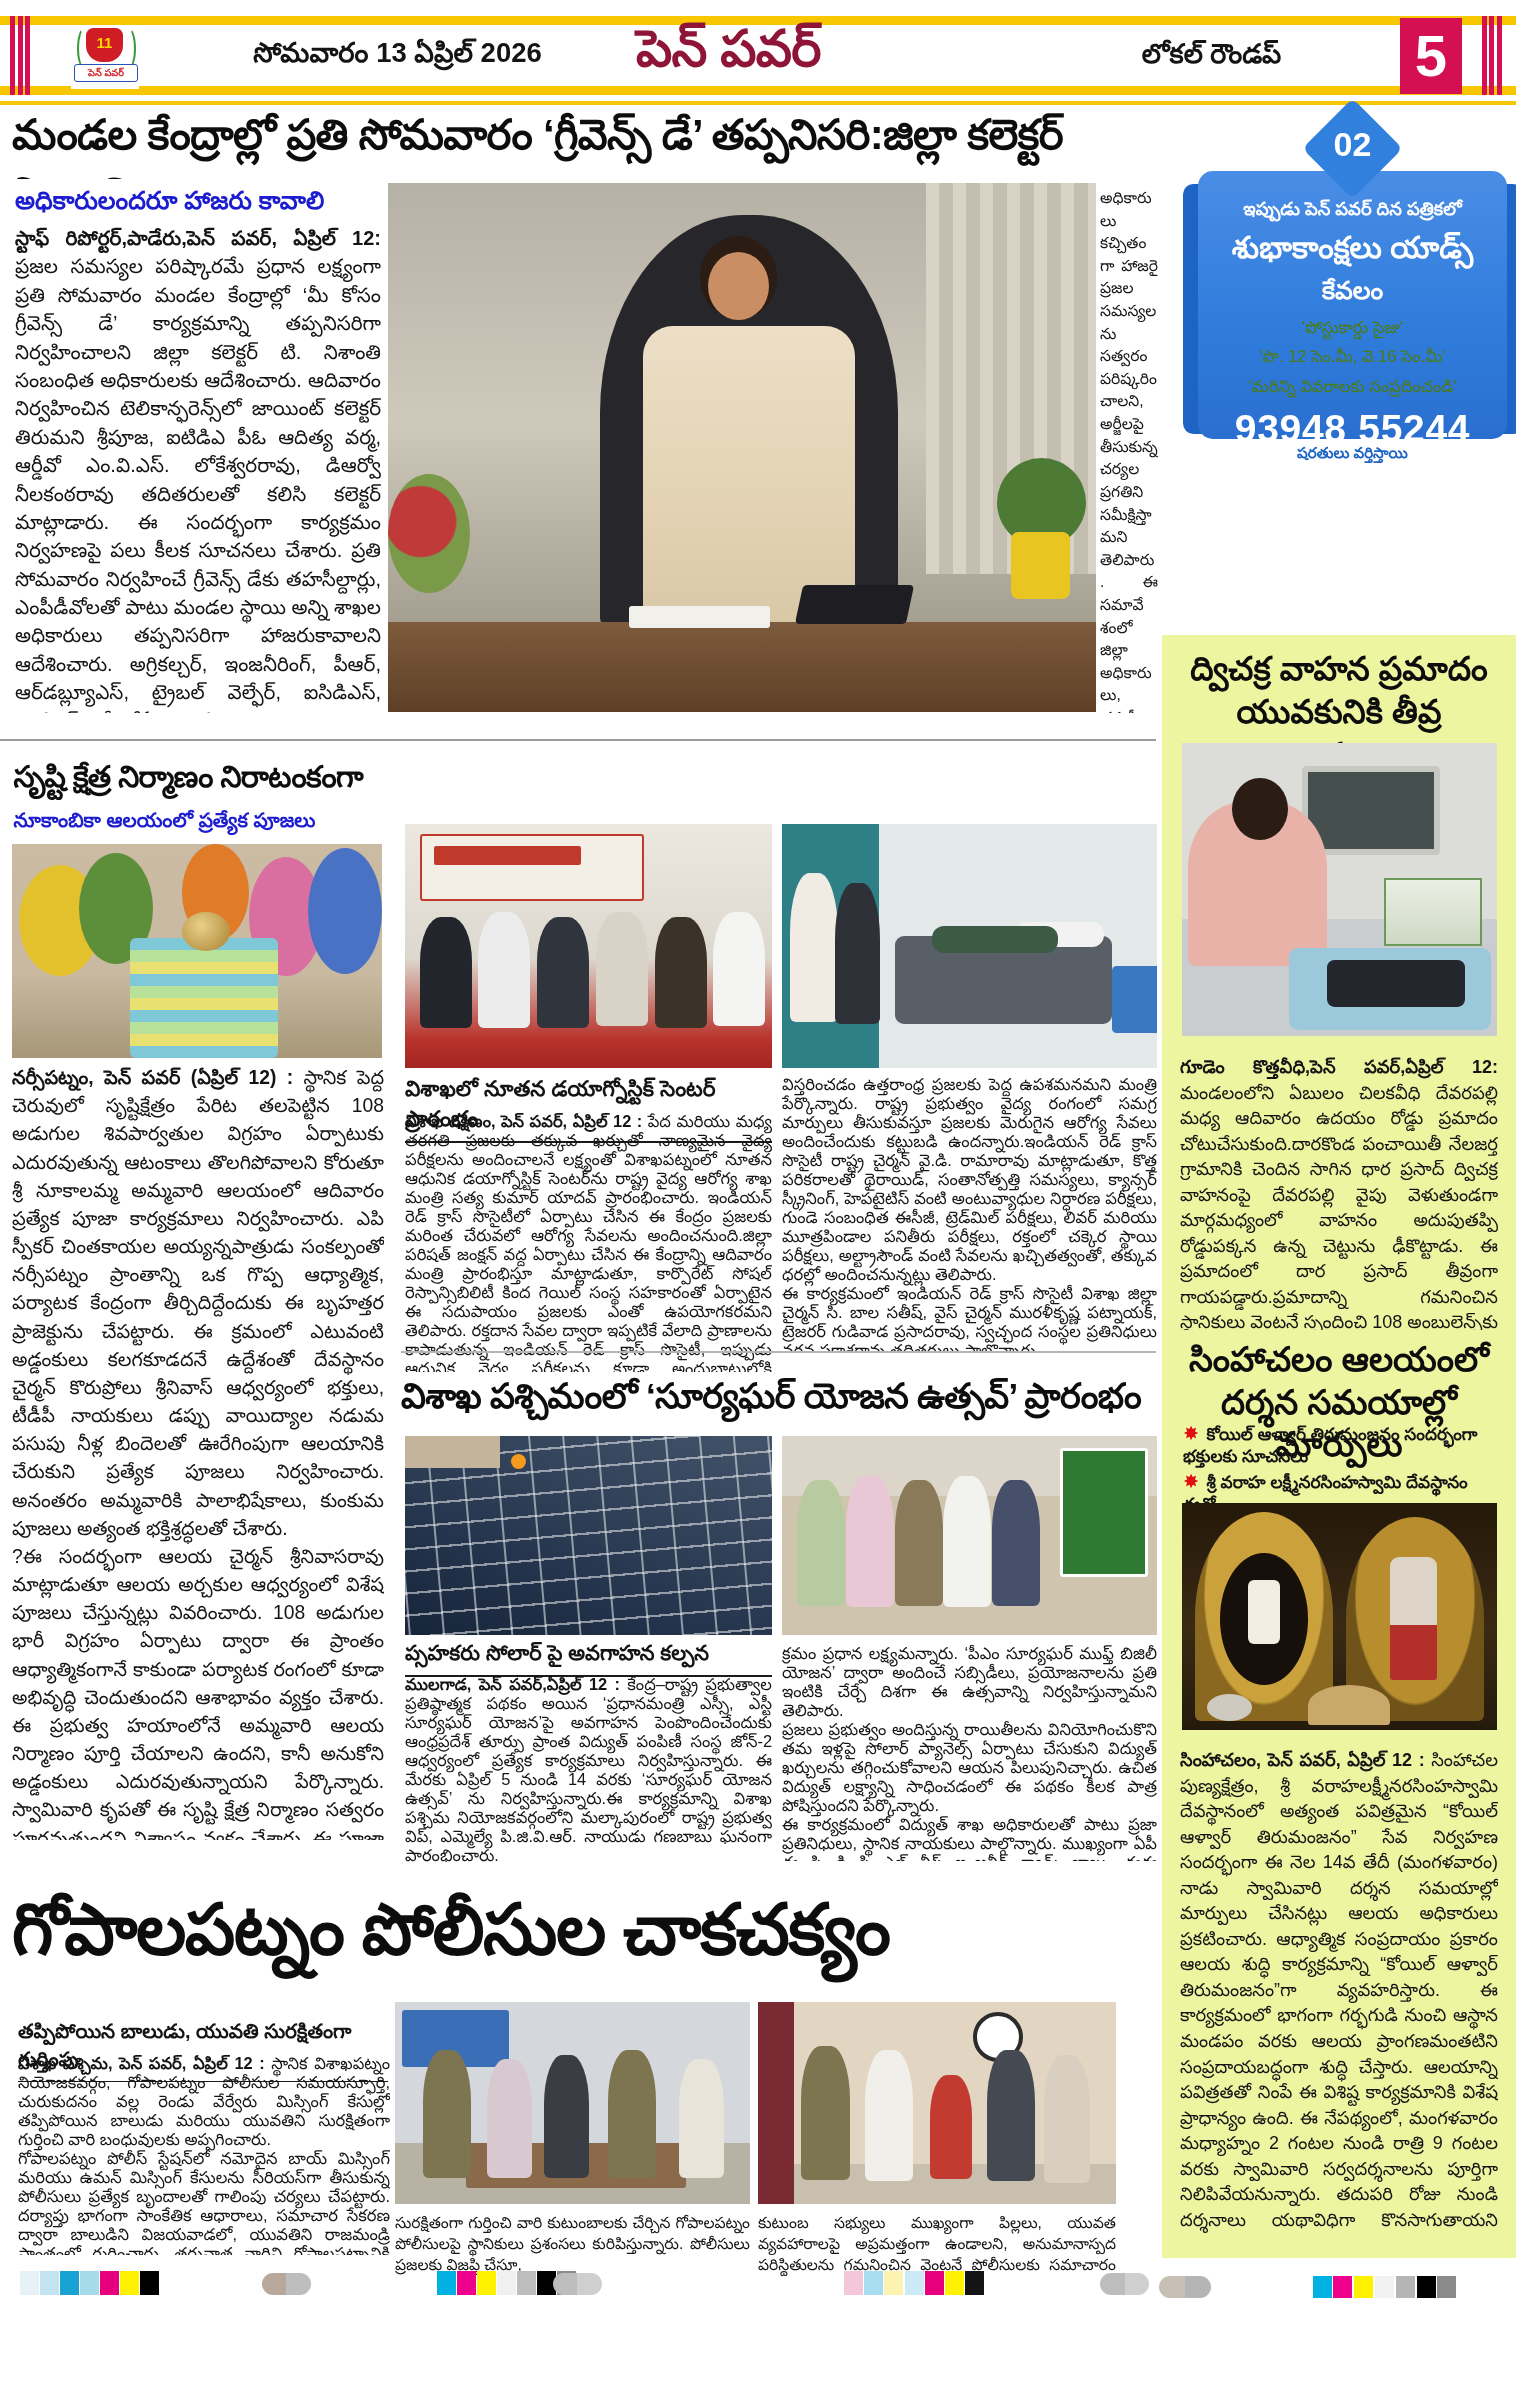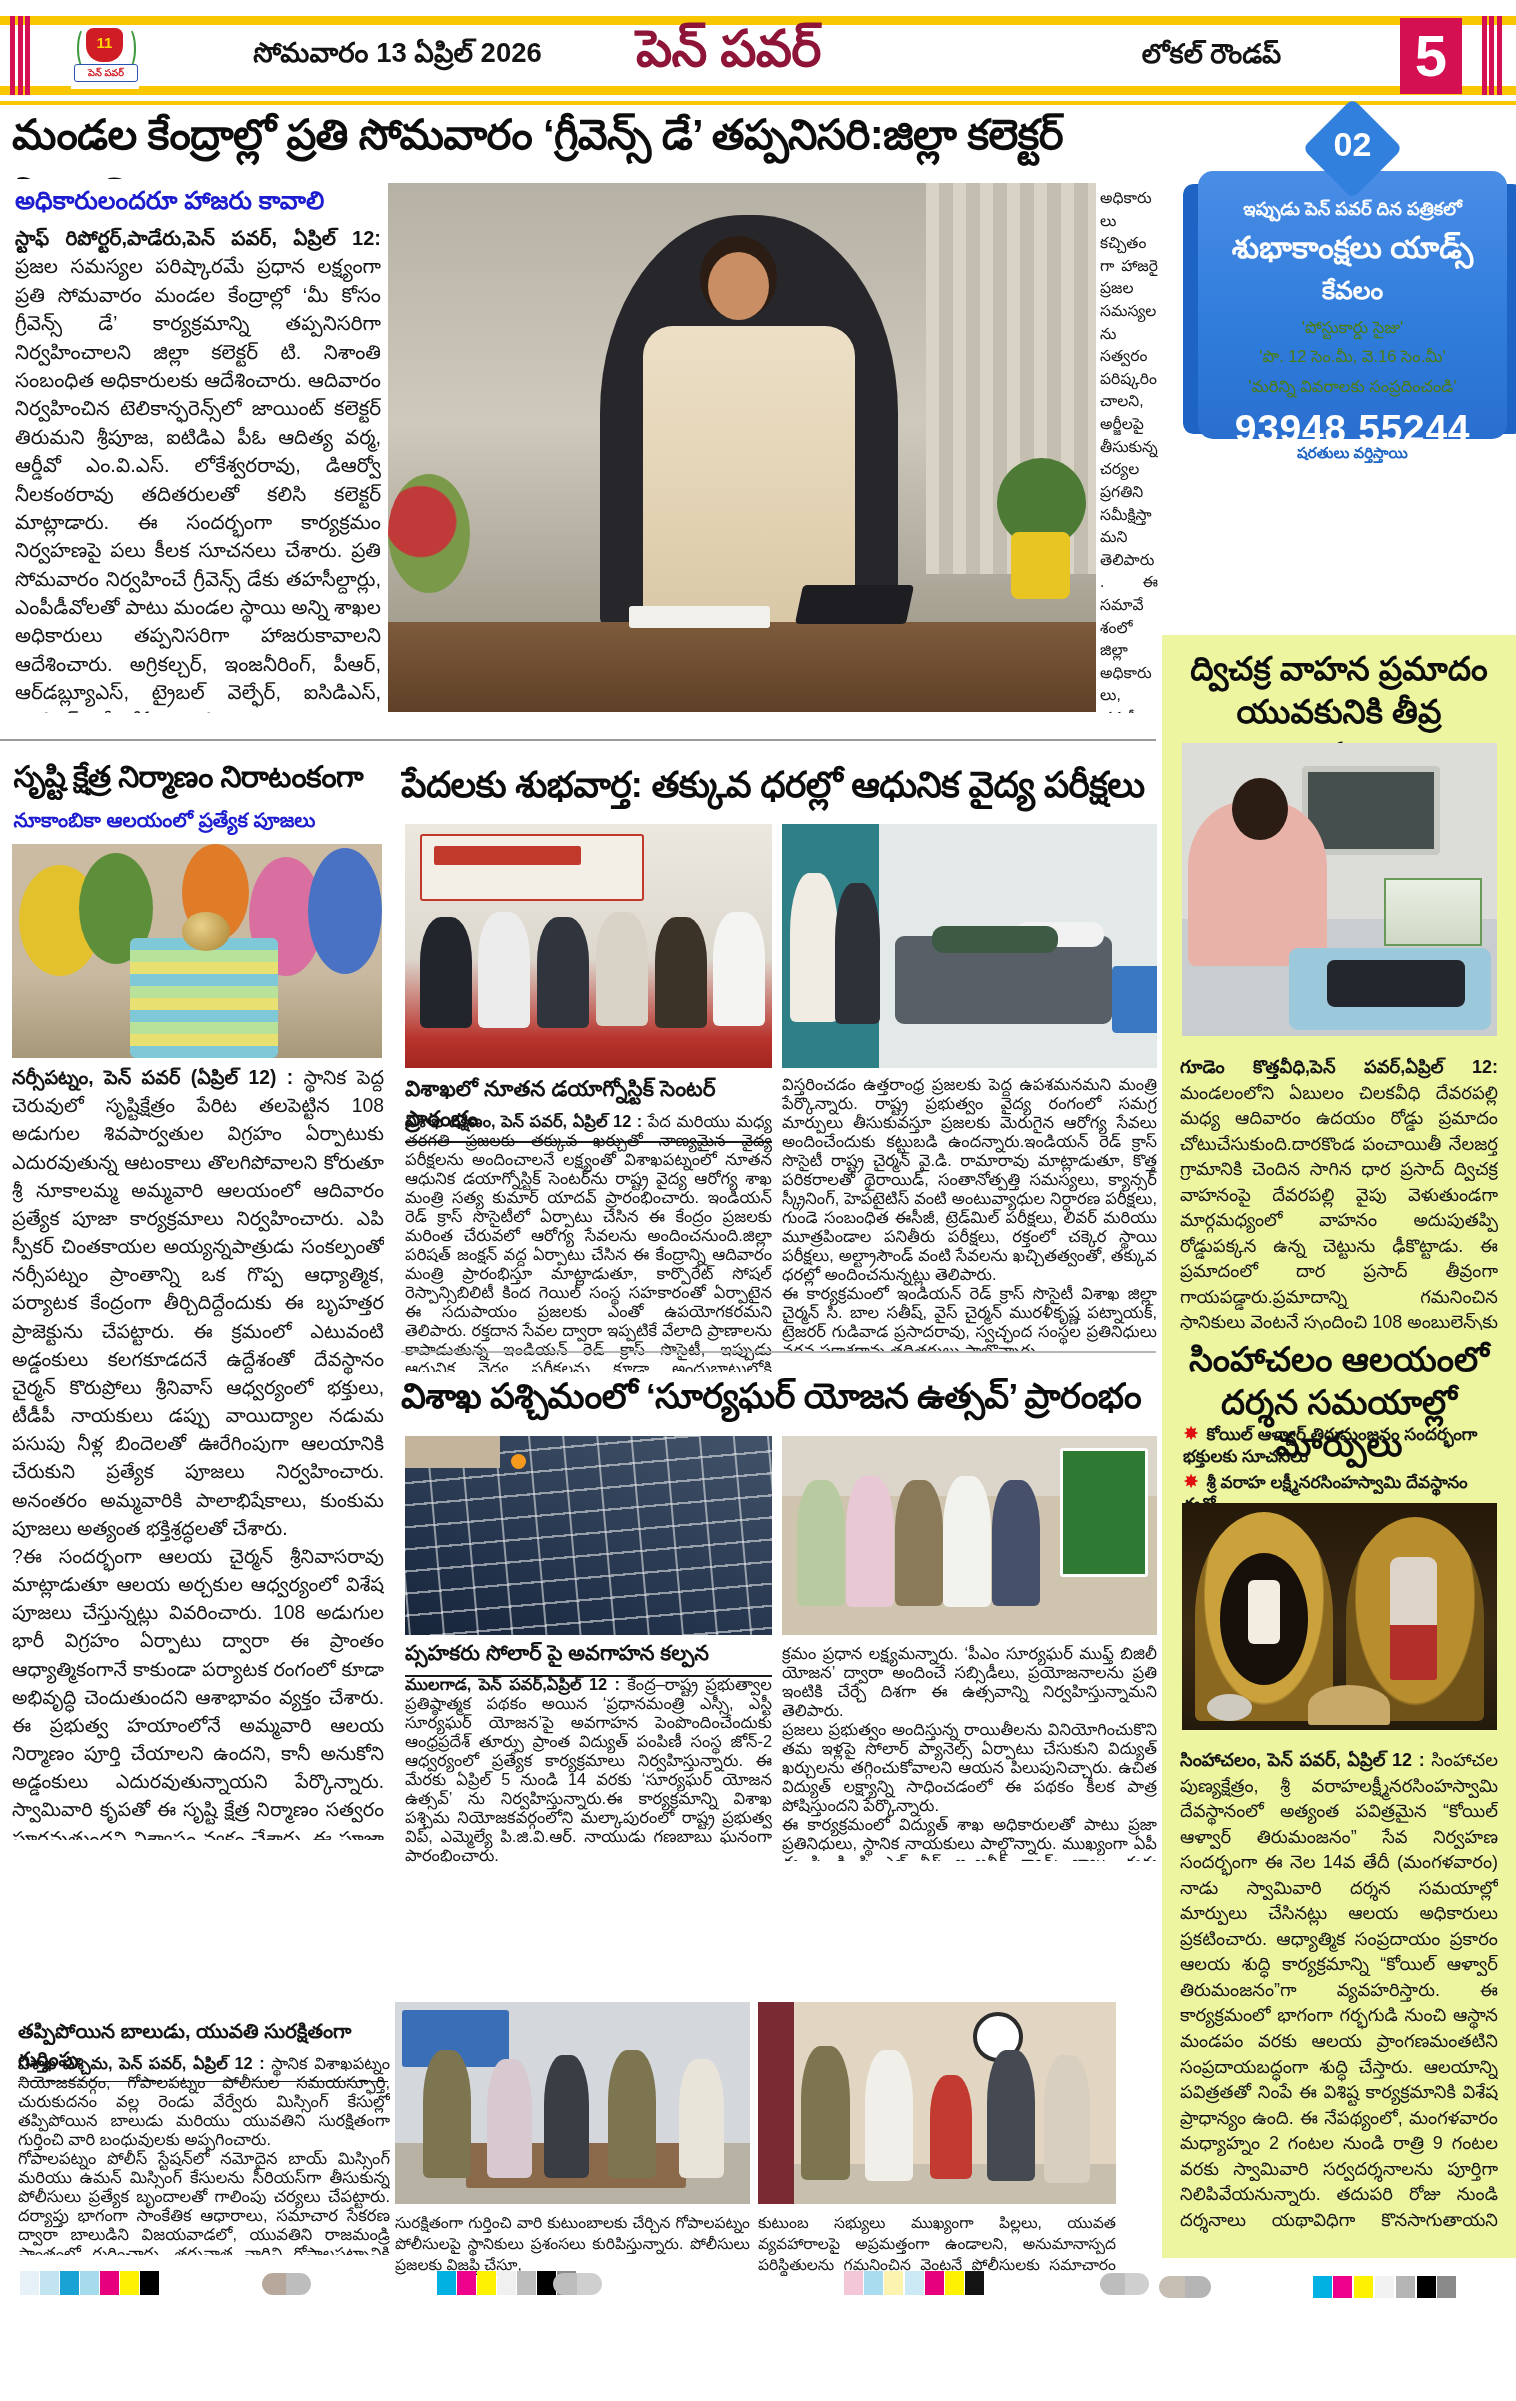--- a/index.html
+++ b/index.html
@@ -119,21 +119,20 @@
     <div class="ph" style="left:18%;top:4%;width:74px;height:111px;border-radius:50%;background:#5d8f3a;"></div>
     <div class="ph" style="left:64%;top:6%;width:74px;height:119px;border-radius:50%;background:#d96fa0;"></div>
     <div class="ph" style="left:80%;top:2%;width:74px;height:126px;border-radius:50%;background:#4a72c4;"></div>
     <div class="ph" style="left:46%;top:0;width:67px;height:97px;border-radius:50%;background:#e07b28;"></div>
     <div class="ph" style="left:32%;top:44%;width:40%;height:56%;background:repeating-linear-gradient(180deg,#7ec8d8 0 12px,#b8e29a 12px 24px,#e8e070 24px 36px);border-radius:6px;"></div>
     <div class="ph" style="left:46%;top:32%;width:48px;height:39px;border-radius:50%;background:radial-gradient(circle at 40% 35%,#e8d08a,#a9812e);"></div>
   </div>
   <div class="body-col" style="left:12px;top:1064px;width:372px;height:776px;font-size:19.3px;line-height:1.46;"><span class="byline">నర్సీపట్నం, పెన్ పవర్ (ఏప్రిల్ 12) : </span><span>స్థానిక పెద్ద చెరువులో సృష్టిక్షేత్రం పేరిట తలపెట్టిన 108 అడుగుల శివపార్వతుల విగ్రహం ఏర్పాటుకు ఎదురవుతున్న ఆటంకాలు తొలగిపోవాలని కోరుతూ శ్రీ నూకాలమ్మ అమ్మవారి ఆలయంలో ఆదివారం ప్రత్యేక పూజా కార్యక్రమాలు నిర్వహించారు. ఎపి స్పీకర్ చింతకాయల అయ్యన్నపాత్రుడు సంకల్పంతో నర్సీపట్నం ప్రాంతాన్ని ఒక గొప్ప ఆధ్యాత్మిక, పర్యాటక కేంద్రంగా తీర్చిదిద్దేందుకు ఈ బృహత్తర ప్రాజెక్టును చేపట్టారు. ఈ క్రమంలో ఎటువంటి అడ్డంకులు కలగకూడదనే ఉద్దేశంతో దేవస్థానం చైర్మన్ కొరుప్రోలు శ్రీనివాస్ ఆధ్వర్యంలో భక్తులు, టీడీపీ నాయకులు డప్పు వాయిద్యాల నడుమ పసుపు నీళ్ల బిందెలతో ఊరేగింపుగా ఆలయానికి చేరుకుని ప్రత్యేక పూజలు నిర్వహించారు. అనంతరం అమ్మవారికి పాలాభిషేకాలు, కుంకుమ పూజలు అత్యంత భక్తిశ్రద్ధలతో చేశారు.
 ?ఈ సందర్భంగా ఆలయ చైర్మన్ శ్రీనివాసరావు మాట్లాడుతూ ఆలయ అర్చకుల ఆధ్వర్యంలో విశేష పూజలు చేస్తున్నట్లు వివరించారు. 108 అడుగుల భారీ విగ్రహం ఏర్పాటు ద్వారా ఈ ప్రాంతం ఆధ్యాత్మికంగానే కాకుండా పర్యాటక రంగంలో కూడా అభివృద్ధి చెందుతుందని ఆశాభావం వ్యక్తం చేశారు. ఈ ప్రభుత్వ హయాంలోనే అమ్మవారి ఆలయ నిర్మాణం పూర్తి చేయాలని ఉందని, కానీ అనుకోని అడ్డంకులు ఎదురవుతున్నాయని పేర్కొన్నారు. స్వామివారి కృపతో ఈ సృష్టి క్షేత్ర నిర్మాణం సత్వరం పూర్తవుతుందని విశ్వాసం వ్యక్తం చేశారు. ఈ పూజా కార్యక్రమాల్లో భక్తులు, టీడీపీ శ్రేణులు మరియు పెద్ద సంఖ్యలో భక్తులు పాల్గొన్నారు.</span></div>
 
-  <div class="h1" style="left:401px;top:764px;width:758px;height:51px;font-size:36px;">పేదలకు శుభవార్త: తక్కువ ధరల్లో ఆధునిక వైద్య పరీక్షలు</div>
 
   <div class="photo p-redcross" style="left:405px;top:824px;width:367px;height:244px;">
     <div class="ph" style="left:4%;top:4%;width:60%;height:26%;background:#f3efe6;border:2.2px solid #c0392b;border-radius:3px;"></div>
     <div class="ph" style="left:8%;top:9%;width:40%;height:8%;background:#c0392b;border-radius:2.2px;"></div>
     <div class="ph" style="left:4%;top:38%;width:52px;height:111px;border-radius:40% 40% 6px 6px;background:#22252c;"></div>
     <div class="ph" style="left:20%;top:36%;width:52px;height:116px;border-radius:40% 40% 6px 6px;background:#ececec;"></div>
     <div class="ph" style="left:36%;top:38%;width:52px;height:111px;border-radius:40% 40% 6px 6px;background:#30343c;"></div>
     <div class="ph" style="left:52%;top:36%;width:52px;height:114px;border-radius:40% 40% 6px 6px;background:#d8d3c6;"></div>
     <div class="ph" style="left:68%;top:38%;width:52px;height:111px;border-radius:40% 40% 6px 6px;background:#3c3328;"></div>
     <div class="ph" style="left:84%;top:36%;width:52px;height:114px;border-radius:40% 40% 6px 6px;background:#f4f4f2;"></div>
@@ -169,20 +168,21 @@
     <div class="ph" style="left:56%;top:22%;width:48px;height:126px;border-radius:40% 40% 6px 6px;background:#47506b;"></div>
   </div>
 
   <div class="capline" style="left:405px;top:1641px;width:367px;font-size:21px;">ప్సహకరు సోలార్ పై అవగాహన కల్పన</div>
   <div class="body-col" style="left:405px;top:1675px;width:367px;height:187px;font-size:16.4px;line-height:1.16;"><span class="byline">ములగాడ, పెన్ పవర్,ఏప్రిల్ 12  : </span><span>కేంద్ర–రాష్ట్ర ప్రభుత్వాల ప్రతిష్ఠాత్మక పథకం అయిన ‘ప్రధానమంత్రి ఎస్సీ, ఎస్టీ సూర్యఘర్ యోజన’పై అవగాహన పెంపొందించేందుకు ఆంధ్రప్రదేశ్ తూర్పు ప్రాంత విద్యుత్ పంపిణీ సంస్థ జోన్-2 ఆధ్వర్యంలో ప్రత్యేక కార్యక్రమాలు నిర్వహిస్తున్నారు. ఈ మేరకు ఏప్రిల్ 5 నుండి 14 వరకు ‘సూర్యఘర్ యోజన ఉత్సవ్’ ను నిర్వహిస్తున్నారు.ఈ కార్యక్రమాన్ని విశాఖ పశ్చిమ నియోజకవర్గంలోని మల్కాపురంలో రాష్ట్ర ప్రభుత్వ విప్, ఎమ్మెల్యే పి.జి.వి.ఆర్. నాయుడు గణబాబు ఘనంగా ప్రారంభించారు.
 ఈ సందర్భంగా గణబాబు మాట్లాడుతూ, ఎస్సీ, ఎస్టీ, వర్గాలకు చెందిన ప్రజలకు సౌర విద్యుత్ వినియోగంపై అవగాహన కల్పించడం ఈ కార్య</span></div>
   <div class="body-col" style="left:782px;top:1644px;width:375px;height:217px;font-size:16.4px;line-height:1.16;">క్రమం ప్రధాన లక్ష్యమన్నారు. ‘పీఎం సూర్యఘర్ ముఫ్త్ బిజిలీ యోజన’ ద్వారా అందించే సబ్సిడీలు, ప్రయోజనాలను ప్రతి ఇంటికి చేర్చే దిశగా ఈ ఉత్సవాన్ని నిర్వహిస్తున్నామని తెలిపారు.
 ప్రజలు ప్రభుత్వం అందిస్తున్న రాయితీలను వినియోగించుకొని తమ ఇళ్లపై సోలార్ ప్యానెల్స్ ఏర్పాటు చేసుకుని విద్యుత్ ఖర్చులను తగ్గించుకోవాలని ఆయన పిలుపునిచ్చారు. ఉచిత విద్యుత్ లక్ష్యాన్ని సాధించడంలో ఈ పథకం కీలక పాత్ర పోషిస్తుందని పేర్కొన్నారు.
 ఈ కార్యక్రమంలో విద్యుత్ శాఖ అధికారులతో పాటు ప్రజా ప్రతినిధులు, స్థానిక నాయకులు పాల్గొన్నారు. ముఖ్యంగా ఏపీ ఈ పి డి సి ఎల్ చీఫ్ ఇంజనీర్ శ్యామ్ బాబు, ఈఈ నాయుడు, ఏడి, ఏఈలు, మజ్జి సోమేష్, ఎన్. జోగి, సర్వ సిద్ధి లక్ష్మి తదితరులు హాజరయ్యారు.</div>
 
+  <div class="h1" style="left:12px;top:1889px;width:1100px;height:94px;font-size:71px;letter-spacing:-1.5px;">గోపాలపట్నం పోలీసుల చాకచక్యం</div>
   <div class="capline" style="left:18px;top:2020px;width:370px;font-size:20px;border-bottom-width:1.5px;">తప్పిపోయిన బాలుడు, యువతి సురక్షితంగా గుర్తింపు</div>
   <div class="body-col" style="left:18px;top:2054px;width:372px;height:201px;font-size:16.4px;line-height:1.16;"><span class="byline">విశాఖ పశ్చిమ, పెన్ పవర్, ఏప్రిల్ 12 : </span><span>స్థానిక విశాఖపట్నం నియోజకవర్గం, గోపాలపట్నం పోలీసుల సమయస్ఫూర్తి, చురుకుదనం వల్ల రెండు వేర్వేరు మిస్సింగ్ కేసుల్లో తప్పిపోయిన బాలుడు మరియు యువతిని సురక్షితంగా గుర్తించి వారి బంధువులకు అప్పగించారు.
 గోపాలపట్నం పోలీస్ స్టేషన్‌లో నమోదైన బాయ్ మిస్సింగ్ మరియు ఉమన్ మిస్సింగ్ కేసులను సీరియస్‌గా తీసుకున్న పోలీసులు ప్రత్యేక బృందాలతో గాలింపు చర్యలు చేపట్టారు. దర్యాప్తు భాగంగా సాంకేతిక ఆధారాలు, సమాచార సేకరణ ద్వారా బాలుడిని విజయవాడలో, యువతిని రాజమండ్రి ప్రాంతంలో గుర్తించారు. తరువాత వారిని గోపాలపట్నానికి తీసుకువచ్చి అవసరమైన ధృవీకరణలు పూర్తి చేసిన అనంతరం వారి బంధువులకు అప్పగించారు. తక్కువ వ్యవధిలోనే ఈ కేసులను ఛేదించి బాధితులను</span></div>
 
   <div class="photo p-reception" style="left:395px;top:2002px;width:355px;height:202px;">
     <div class="ph" style="left:2%;top:4%;width:30%;height:28%;background:#3a6fb8;border-radius:3px;"></div>
     <div class="ph" style="left:20%;top:70%;width:62%;height:22%;background:#8a6a4a;border-radius:3px;"></div>
     <div class="ph" style="left:8%;top:24%;width:48px;height:128px;border-radius:40% 40% 6px 6px;background:#7d7450;"></div>
     <div class="ph" style="left:26%;top:28%;width:45px;height:119px;border-radius:40% 40% 6px 6px;background:#d8c8cf;"></div>
     <div class="ph" style="left:42%;top:26%;width:45px;height:123px;border-radius:40% 40% 6px 6px;background:#3a3d44;"></div>

